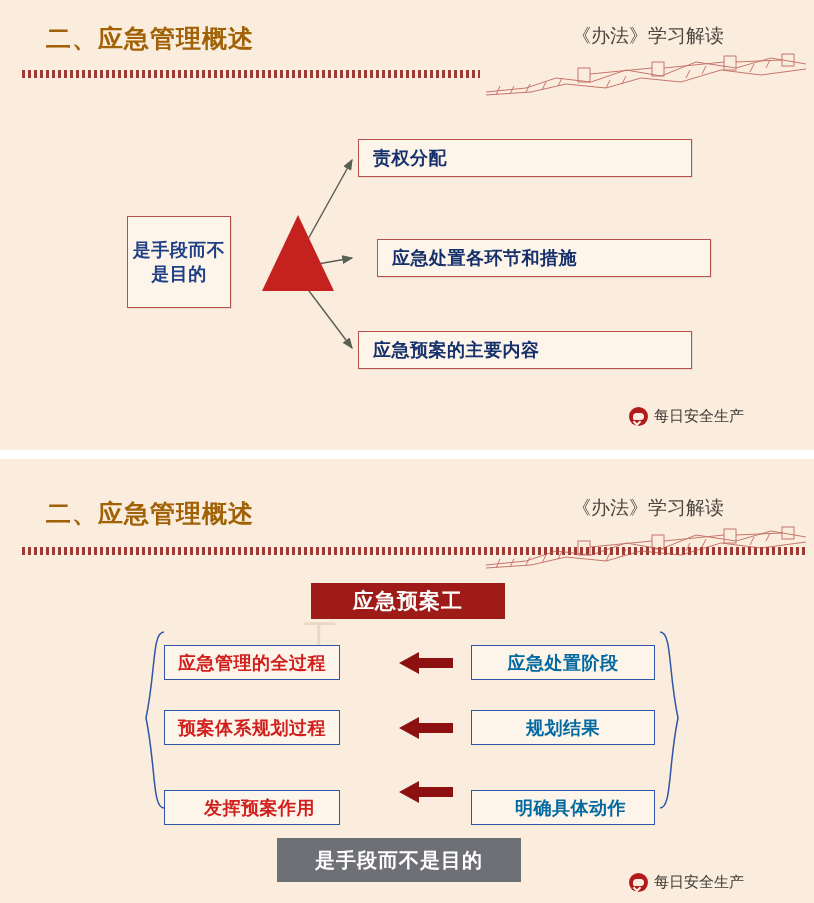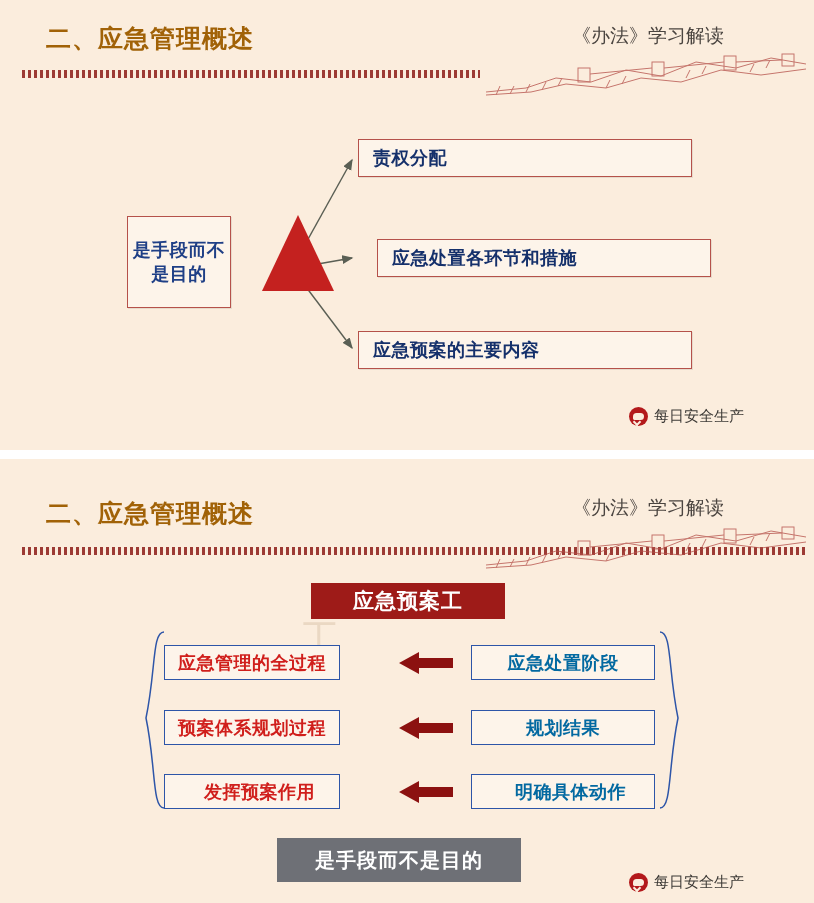--- a/index.html
+++ b/index.html
@@ -205,21 +205,21 @@
     align-items: center;
     justify-content: center;
     font-family: "DejaVu Sans", "Liberation Sans", sans-serif;
     font-weight: bold;
     font-size: 18px;
     color: #0369a1;
     letter-spacing: .5px;
   }
   .row1 { top: 645px; }
   .row2 { top: 710px; }
-  .row3 { top: 774px; padding-left: 15px; }
+  .row3 { top: 790px; padding-left: 15px; }
   .arrow-left {
     position: absolute;
     left: 399px;
     width: 54px;
     height: 26px;
   }
   .arrow-left svg { display: block; }
   .brace {
     position: absolute;
     width: 26px;

